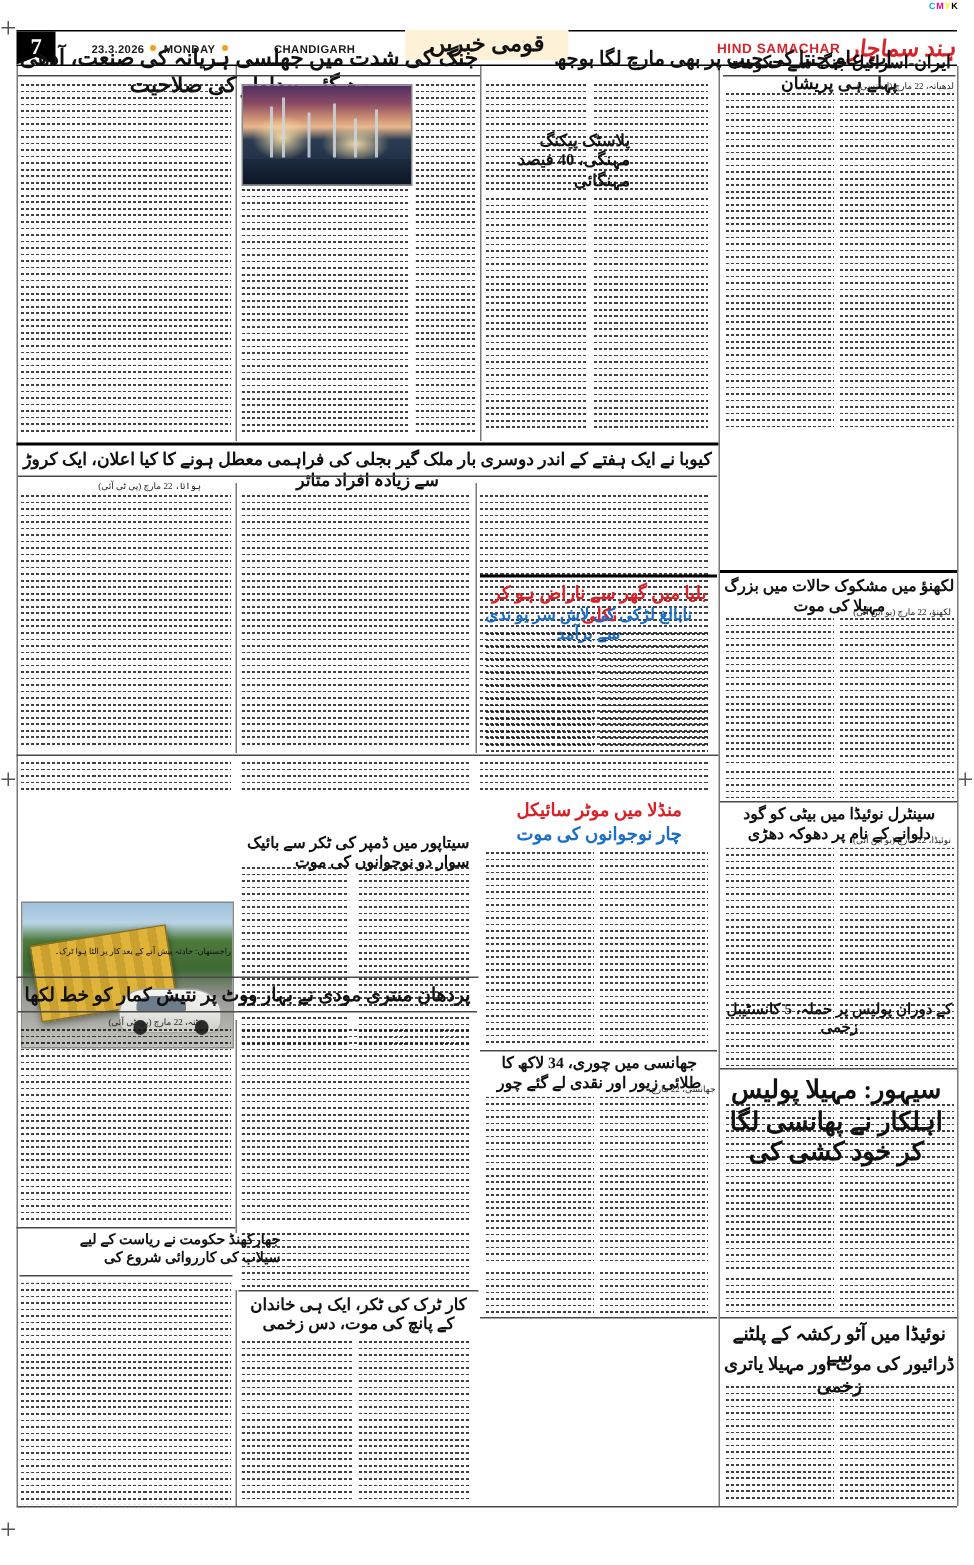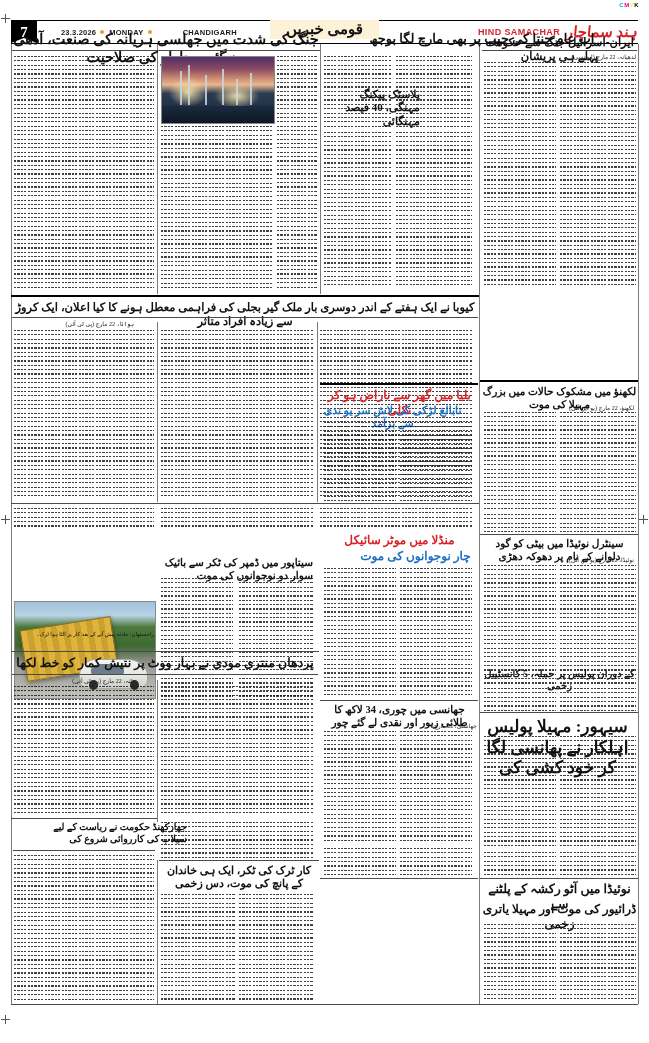--- a/index.html
+++ b/index.html
@@ -320,21 +320,21 @@
       <div class="wheel" style="right:12%;"></div>
     </div>
   </div>
   <div class="caption" style="left:14px; top:631px; width:140px; text-align:right; font-size:5.5px;">راجستھان: حادثہ پیش آنے کے بعد کار پر الٹا ہوا ٹرک۔</div>
 
   <div class="body-text" style="left:14px; top:508px; width:140px; height:22px;"></div>
 
   <div class="hl" style="left:322px; top:533px; width:155px; font-size:12px;">
     <span class="red">منڈلا میں موٹر سائیکل</span>
   </div>
-  <div class="hl" style="left:338px; top:549px; width:155px; font-size:12px;">
+  <div class="hl" style="left:322px; top:549px; width:155px; font-size:12px;">
     <span class="blue">چار نوجوانوں کی موت</span>
   </div>
   <div class="body-text" style="left:324px; top:568px; width:72px; height:130px;"></div>
   <div class="body-text" style="left:400px; top:568px; width:72px; height:130px;"></div>
 
   <div class="hl" style="left:161px; top:557px; width:152px; font-size:10.5px; text-align:right;">سیتاپور میں ڈمپر کی ٹکر سے بائیک سوار دو نوجوانوں کی موت</div>
   <div class="body-text" style="left:161px; top:578px; width:72px; height:120px;"></div>
   <div class="body-text" style="left:239px; top:578px; width:74px; height:120px;"></div>
   <div class="body-text" style="left:161px; top:508px; width:152px; height:22px;"></div>
   <div class="body-text" style="left:320px; top:508px; width:152px; height:22px;"></div>

